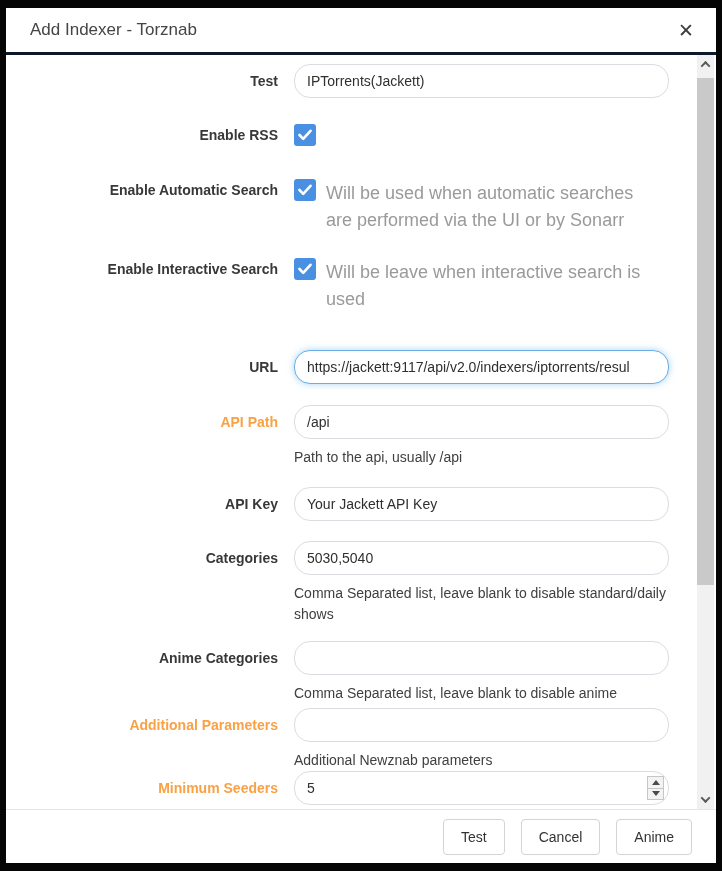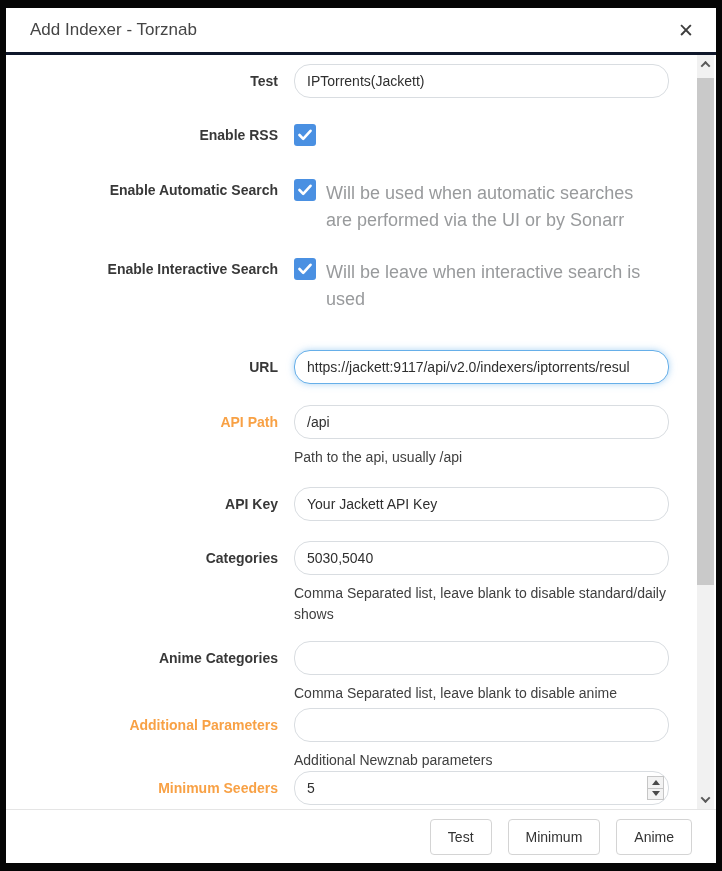--- a/index.html
+++ b/index.html
@@ -291,18 +291,18 @@
           </div>
         <div class="sb-thumb"></div>
         <div class="sb-arrow down">
             <div class="chev down"></div>
           </div>
       </div>
     </div>
 
     <div class="modal-footer">
       <button class="btn">Test</button>
-      <button class="btn">Minimum</button>
+      <button class="btn">Cancel</button>
       <button class="btn">Anime</button>
     </div>
 
   </div>
 </div>
 
 </body></html>

